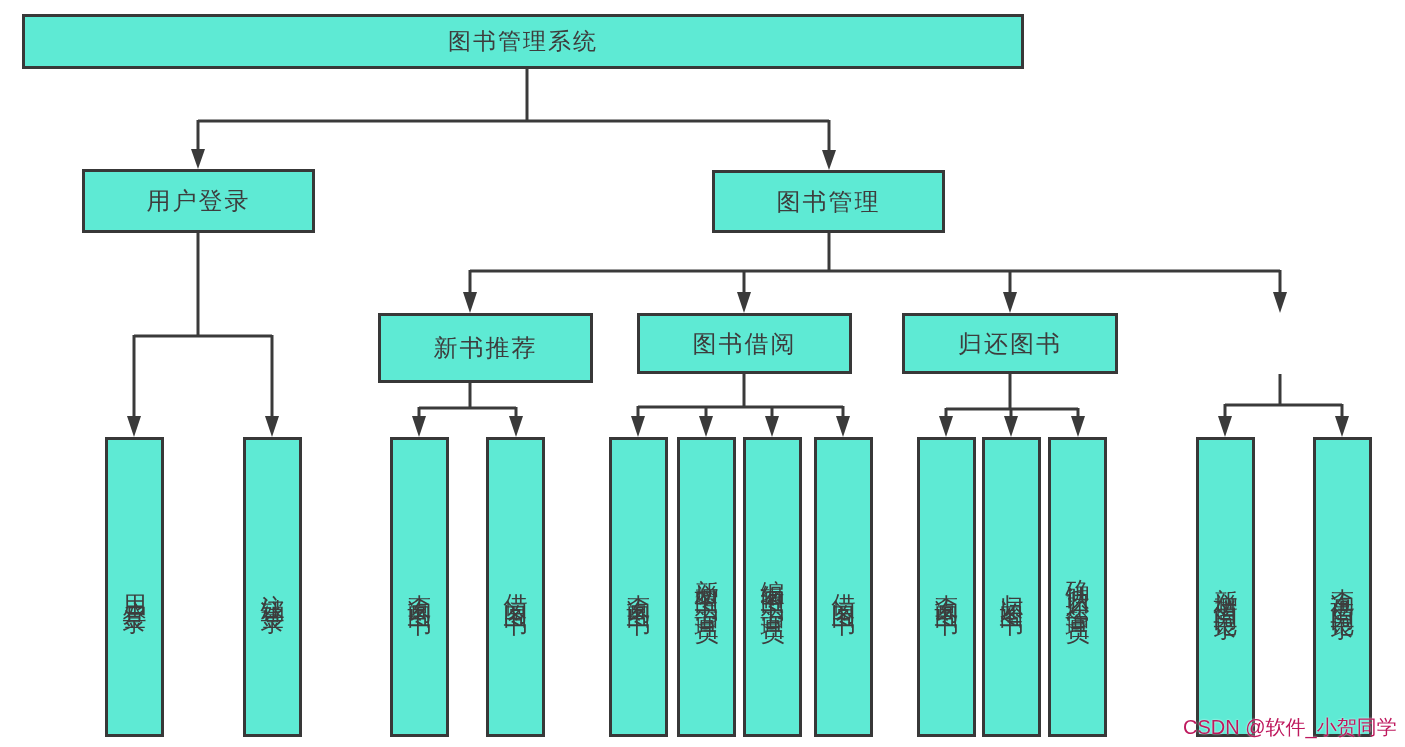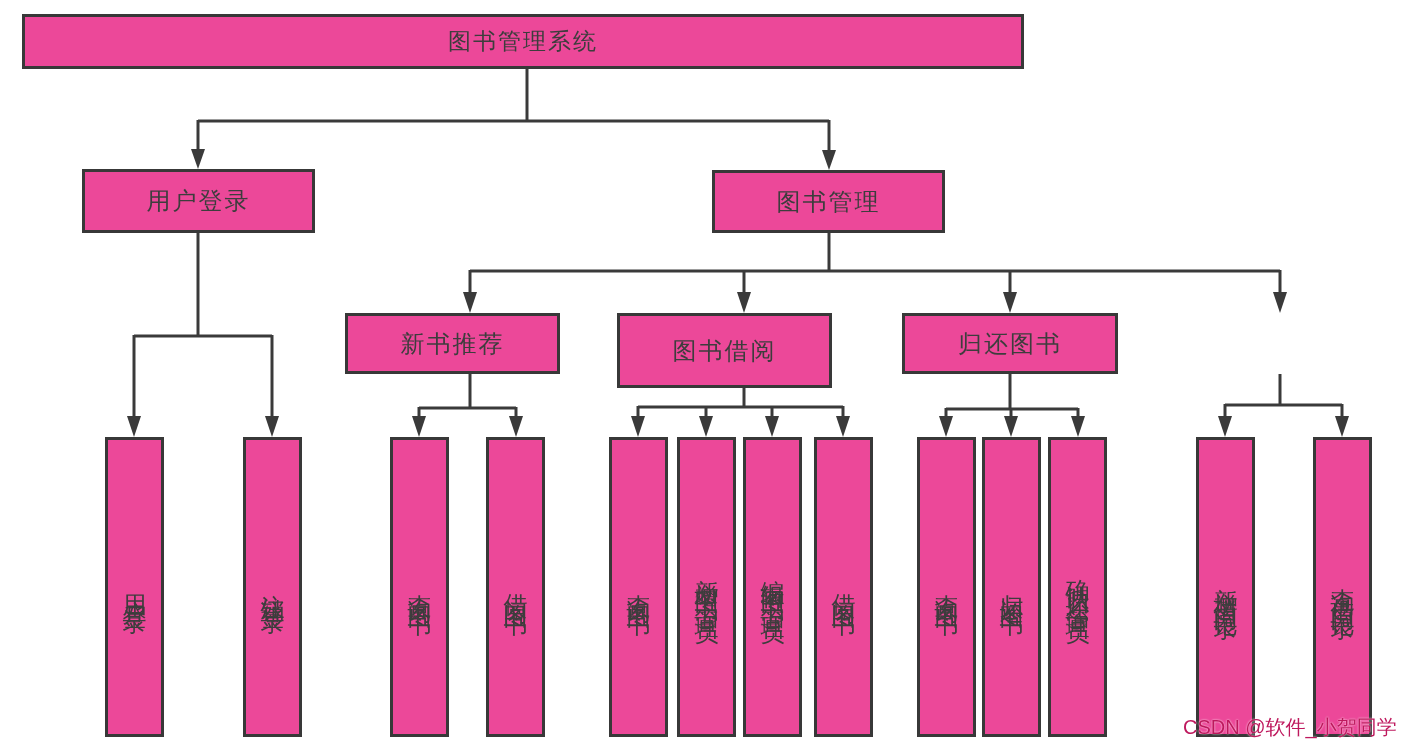--- a/index.html
+++ b/index.html
@@ -28,21 +28,21 @@
     stroke-width: 3;
     fill: none;
   }
   .connectors polygon {
     fill: #3a3a3a;
     stroke: none;
   }
   .node {
     position: absolute;
     box-sizing: border-box;
-    background: #ec4899;
+    background: #5eead4;
     border: 3px solid #383838;
     display: flex;
     align-items: center;
     justify-content: center;
     color: #3d3d3d;
   }
   .hlabel {
     font-size: 24px;
     letter-spacing: 2px;
     white-space: nowrap;
@@ -154,24 +154,24 @@
     <span class="hlabel">图书管理系统</span>
   </div>
 
   <div class="node" style="left:82px;top:169px;width:233px;height:64px">
     <span class="hlabel">用户登录</span>
   </div>
   <div class="node" style="left:712px;top:170px;width:233px;height:63px">
     <span class="hlabel">图书管理</span>
   </div>
 
-  <div class="node" style="left:345px;top:313px;width:215px;height:61px">
+  <div class="node" style="left:378px;top:313px;width:215px;height:70px">
     <span class="hlabel">新书推荐</span>
   </div>
-  <div class="node" style="left:617px;top:313px;width:215px;height:75px">
+  <div class="node" style="left:637px;top:313px;width:215px;height:61px">
     <span class="hlabel">图书借阅</span>
   </div>
   <div class="node" style="left:902px;top:313px;width:216px;height:61px">
     <span class="hlabel">归还图书</span>
   </div>
 
   <div class="node leaf" style="left:105px;top:437px;width:59px;height:300px">
     <span class="vlabel">用户登录</span>
   </div>
   <div class="node leaf" style="left:243px;top:437px;width:59px;height:300px">

